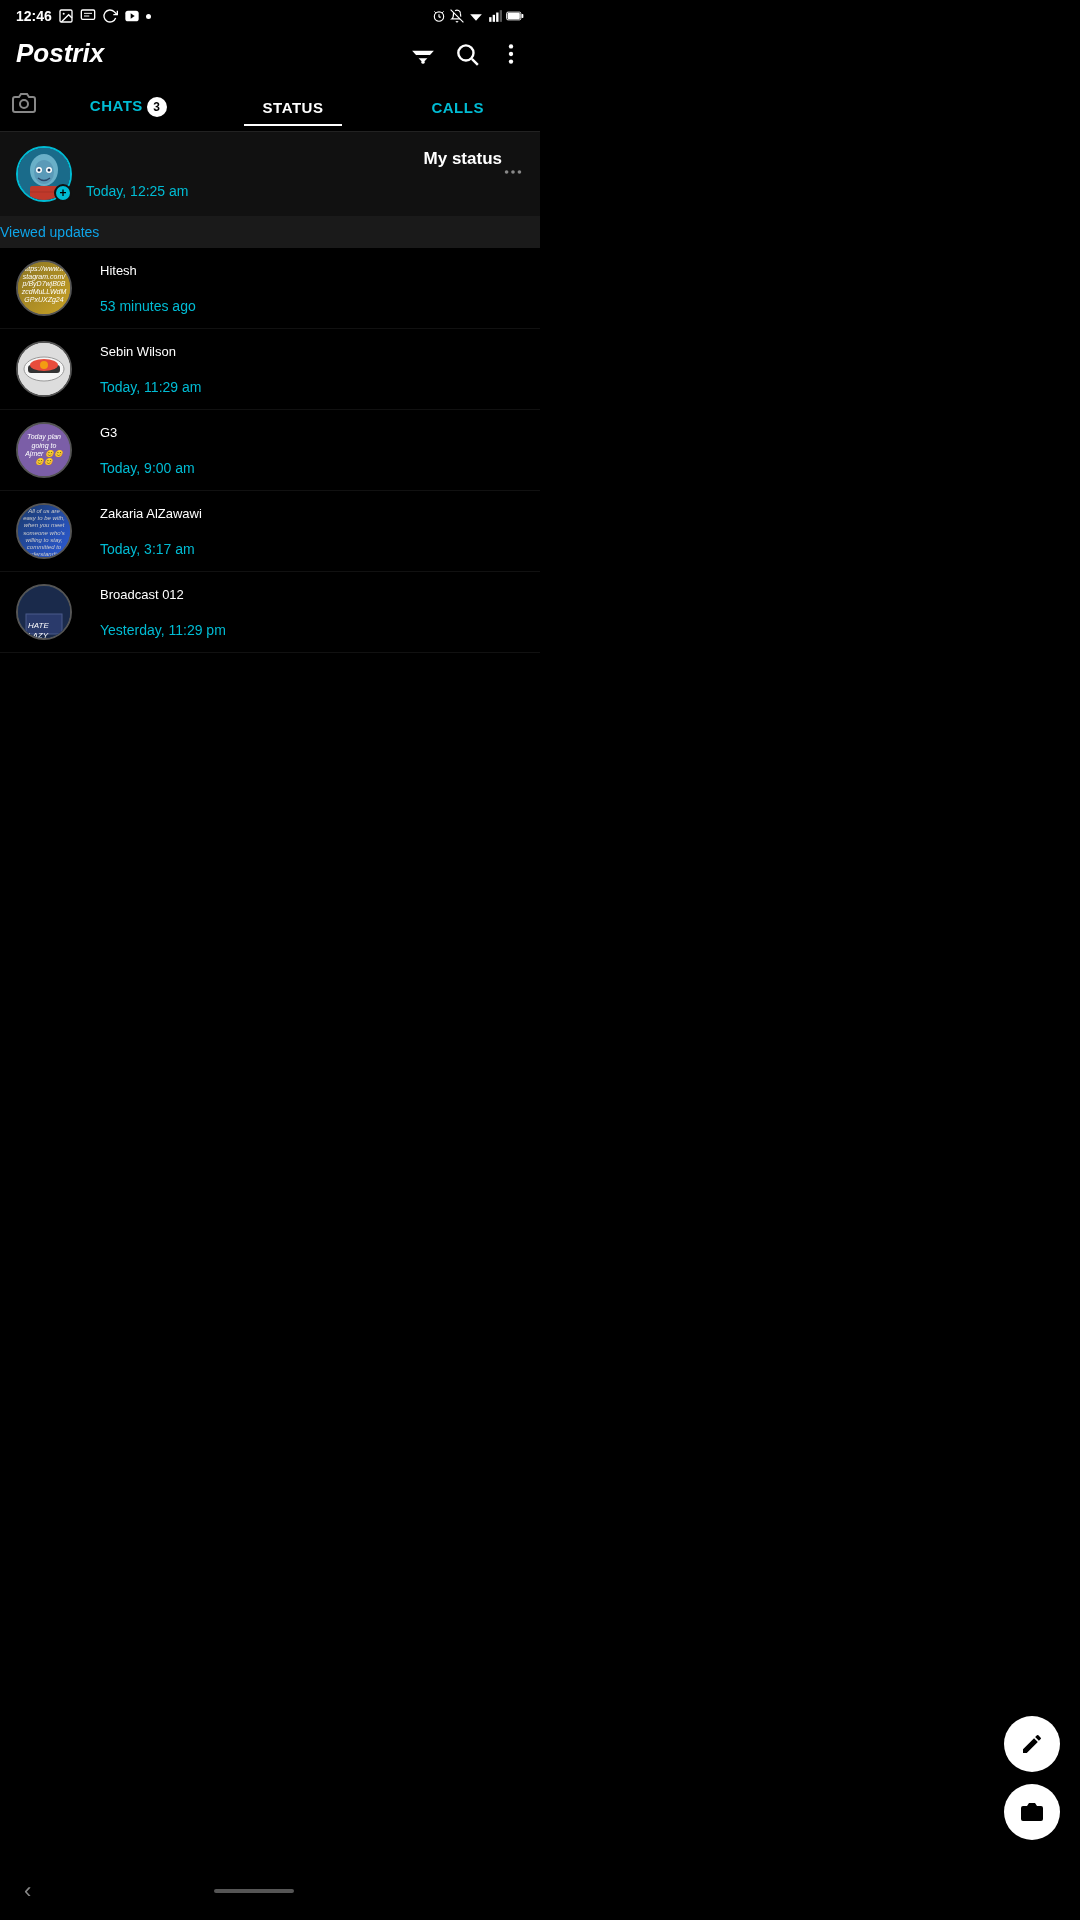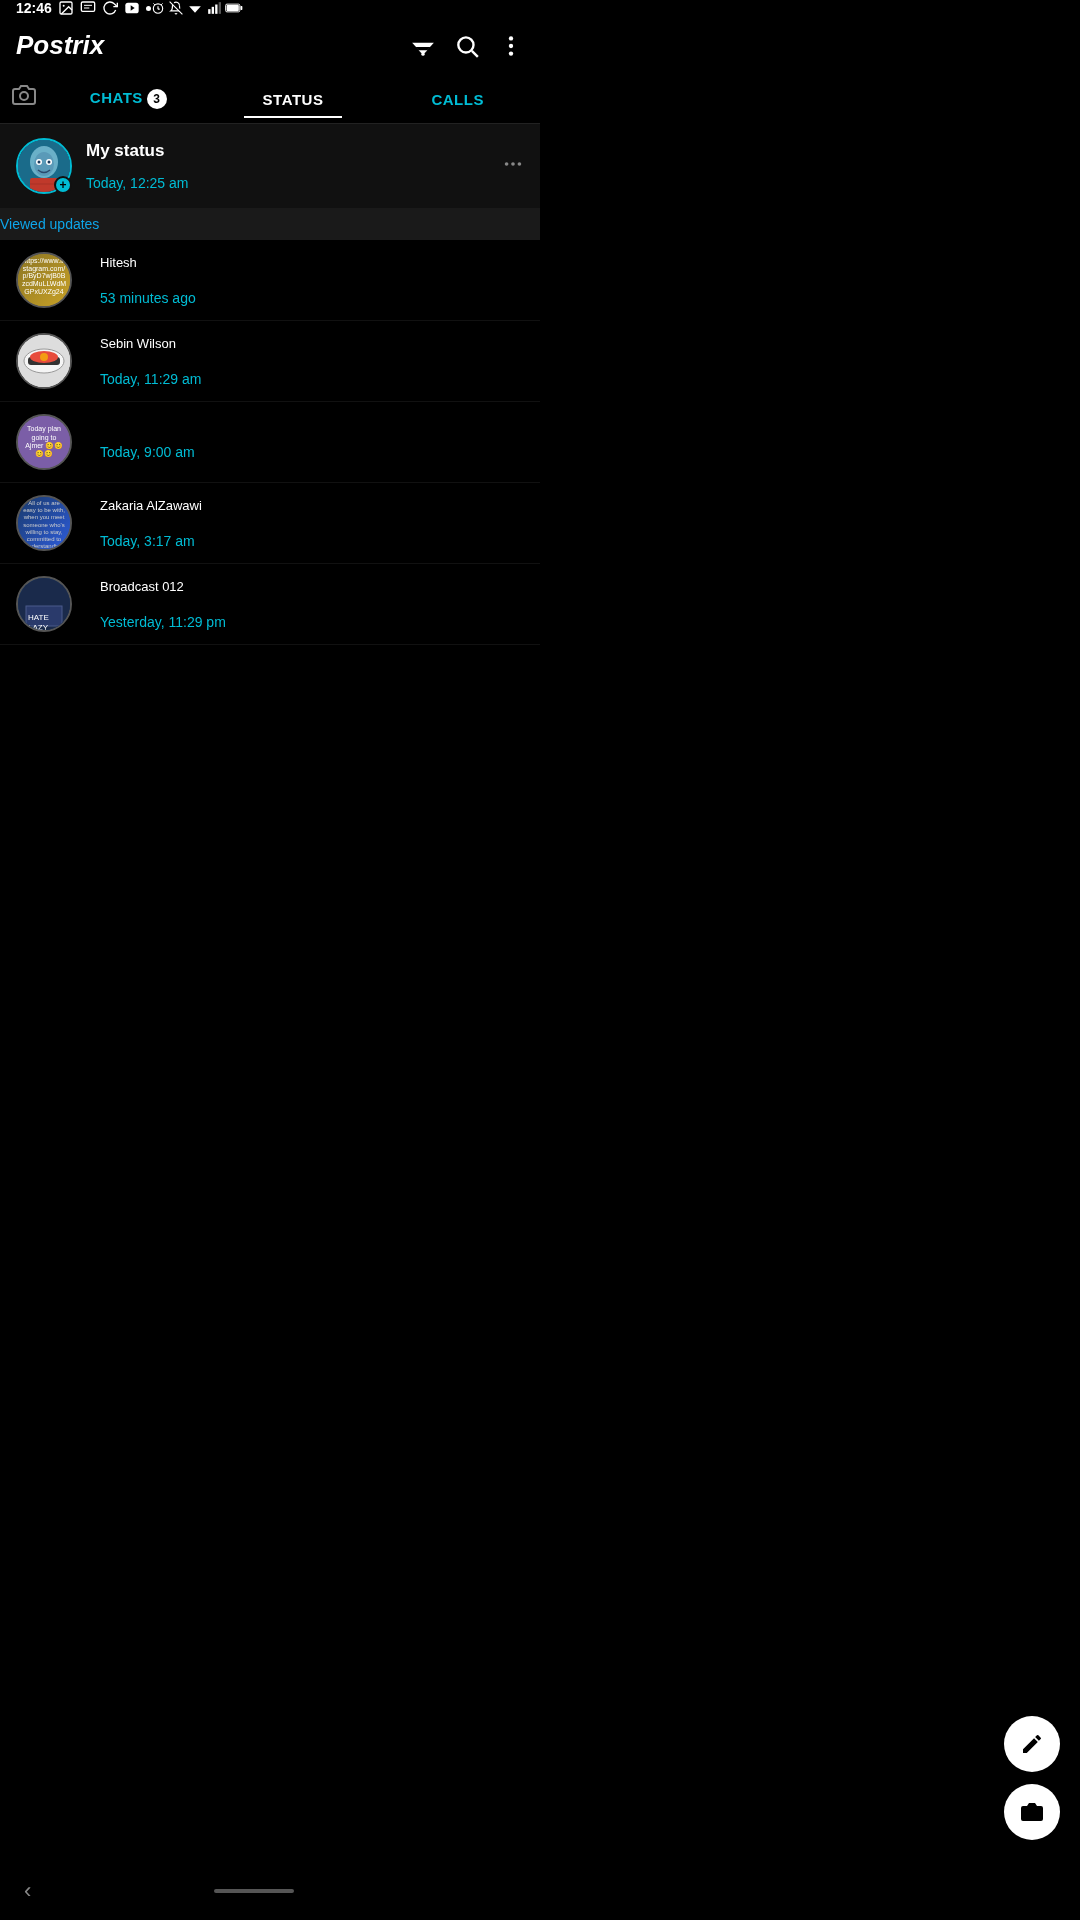--- a/index.html
+++ b/index.html
@@ -10,22 +10,23 @@
       color: #fff;
       font-family: 'Segoe UI', Arial, sans-serif;
       width: 540px;
       min-height: 960px;
       overflow-x: hidden;
     }
 
     
     .status-bar {
       display: flex;
-      align-items: center;
-      padding: 0 16px 4px;
+      justify-content: space-between;
+      align-items: center;
+      padding: 8px 16px 4px;
       font-size: 12px;
       font-weight: 600;
     }
     .status-bar-left { display: flex; align-items: center; gap: 6px; }
     .status-bar-right { display: flex; align-items: center; gap: 4px; }
     .status-bar-time { font-size: 14px; font-weight: 700; }
 
     
     .header {
       display: flex;
@@ -112,29 +113,30 @@
       flex-shrink: 0;
     }
     .avatar-img {
       width: 100%;
       height: 100%;
       display: flex;
       align-items: center;
       justify-content: flex-end;
       font-size: 10px;
       text-align: center;
+      font-style: italic;
     }
     .avatar-squid {
       background: linear-gradient(135deg, #1a6b8a, #2d9cdb, #1a6b8a);
     }
     .avatar-ring {
       border: 2.5px solid #00bcd4;
     }
     .my-status-info { flex: 1; }
-    .my-status-name { font-size: 17px; font-weight: 600; color: #fff; }
+    .my-status-name { font-size: 17px; font-weight: 600; color: #fff; text-align: right; }
     .my-status-time { font-size: 14px; color: #00bcd4; margin-top: 14px; }
     .more-icon { font-size: 20px; color: #888; cursor: pointer; }
 
     
     .section-header {
       background: #1a1a1a;
       padding: 8px 0;
       font-size: 14px;
       color: #0ea5e9;
       font-weight: 400;
@@ -369,20 +371,21 @@
   </div>
     <div class="status-item">
     <div class="avatar-container">
       <div class="avatar" style="border:2px solid #555;background:#7b5ea7;">
         <div class="avatar-img" style="background:#7b5ea7;color:#fff;width:100%;height:100%;overflow:hidden;">
           <div style="font-size:7px;color:#fff;padding:4px;text-align:center;line-height:1.2;">Today plan going to Ajmer 😊😊😊😊</div>
         </div>
       </div>
     </div>
     <div class="status-info">
+      <div class="status-name">G3</div>
       <div class="status-time">Today, 9:00 am</div>
     </div>
   </div>
     <div class="status-item">
     <div class="avatar-container">
       <div class="avatar" style="border:2px solid #555;background:linear-gradient(135deg,#1a3a6b,#2d5cdb);">
         <div class="avatar-img" style="background:linear-gradient(135deg,#1a3a6b,#2d5cdb);color:#ccc;width:100%;height:100%;overflow:hidden;">
           <div style="font-size:6px;color:#ccc;padding:3px;overflow:hidden;height:100%;line-height:1.2;">All of us are easy to be with, when you meet someone who's willing to stay, committed to understanding you &amp; actually wants to grow w/you... remember that</div>
         </div>
       </div>

